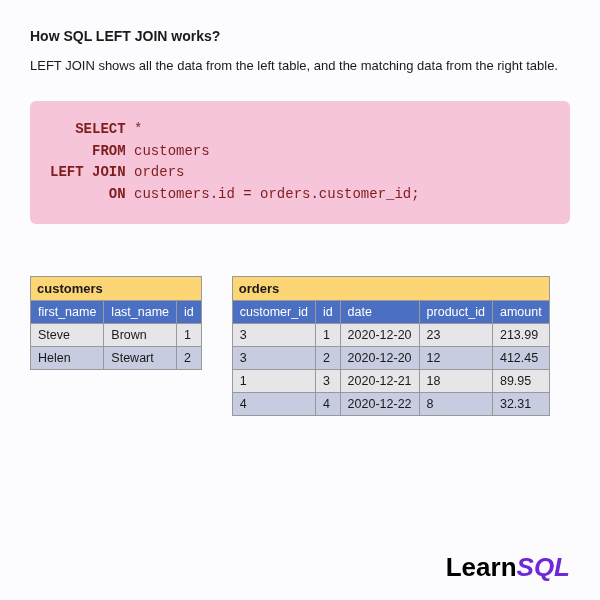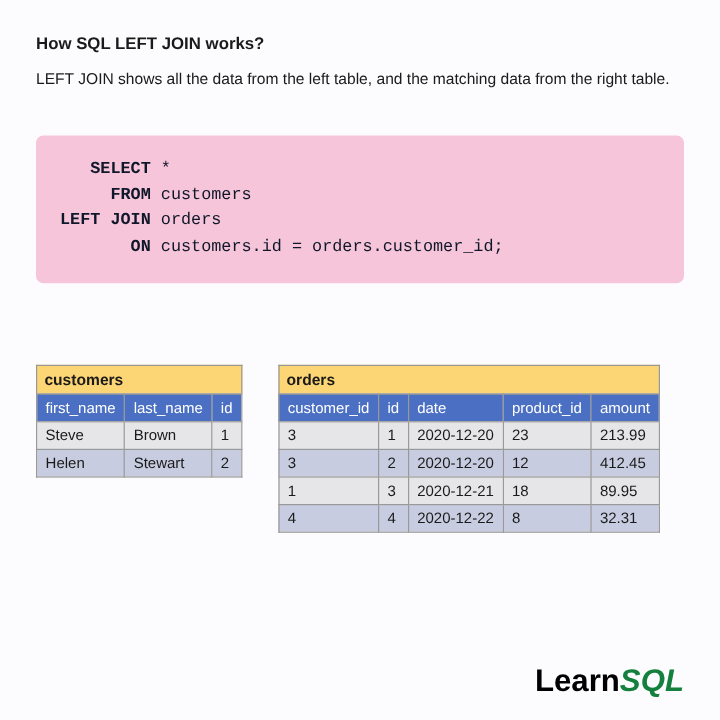--- a/index.html
+++ b/index.html
@@ -12,32 +12,32 @@
     padding: 28px 30px 20px 30px;
     position: relative;
   }
   h1 {
     font-size: 14px;
     font-weight: 700;
     margin-bottom: 14px;
   }
   .subtitle {
     font-size: 13px;
-    margin-bottom: 40px;
+    margin-bottom: 28px;
   }
   .code-block {
     background: #f6c5d9;
     border-radius: 6px;
     padding: 18px 20px;
     font-family: "Courier New", Courier, monospace;
     font-size: 14px;
     line-height: 1.55;
     white-space: pre;
-    margin-bottom: 68px;
-    color: #0f172a;
+    margin-bottom: 52px;
+    color: #7f1d1d;
   }
   .code-block .kw { font-weight: 700; }
   .tables {
     display: flex;
     gap: 30px;
     align-items: flex-start;
   }
   .tbl {
     border-collapse: collapse;
     font-size: 12.5px;
@@ -71,21 +71,21 @@
     right: 30px;
     bottom: 20px;
     text-align: right;
     line-height: 1;
   }
   .logo-top {
     font-size: 26px;
     font-weight: 800;
     color: #000;
   }
-  .logo-top .sql { color: #15803d; font-style: italic; }
+  .logo-top .sql { color: #6d28d9; font-style: italic; }
   .logo-bottom {
     font-size: 16px;
     font-weight: 700;
     color: #000;
   }
   .logo-bottom .dot { color: #0b5cc4; font-size: 22px; vertical-align: -2px; }
 </style>
 </head>
 <body>
 

